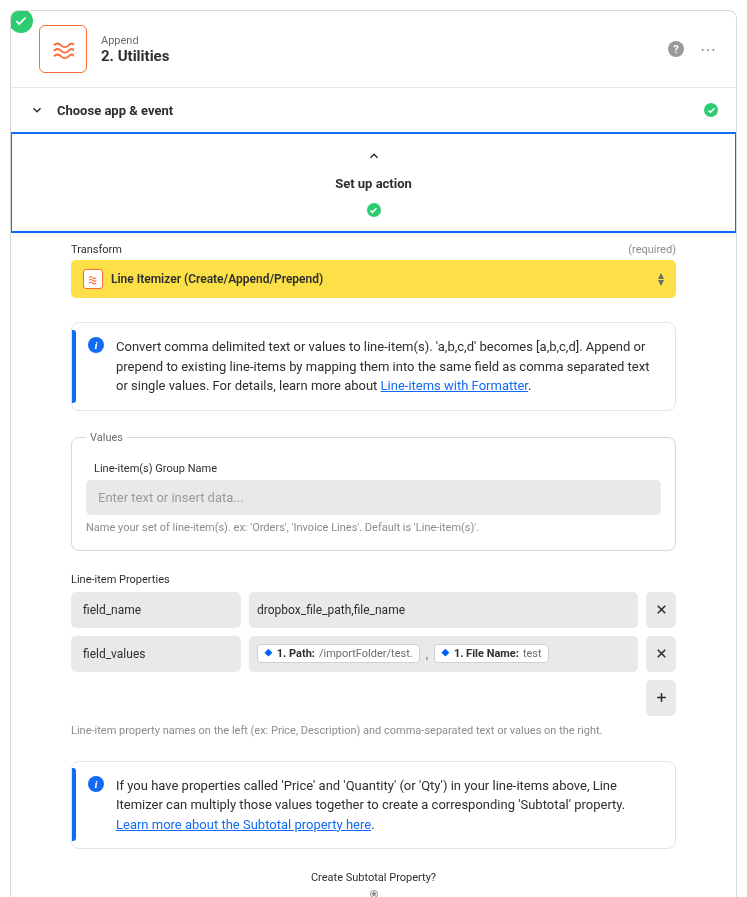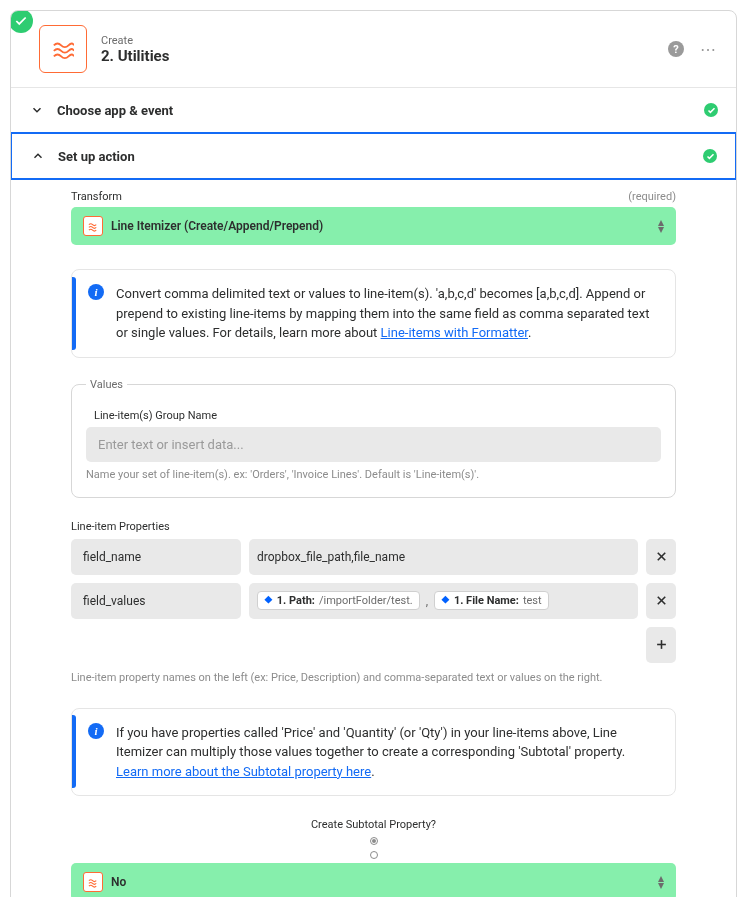--- a/index.html
+++ b/index.html
@@ -98,20 +98,21 @@
     }
     .section-row.collapsed {
       border-bottom: 1px solid #e6e6e6;
     }
     .section-row.active {
       border: 2px solid #136bf5;
       border-left: 2px solid #136bf5;
       border-right: 2px solid #136bf5;
       margin: -1px -1px 0 -1px;
       border-bottom: 2px solid #136bf5;
+      flex-direction: column;
     }
     .chevron {
       width: 16px;
       height: 16px;
       display: inline-flex;
       align-items: center;
       justify-content: center;
       color: #2d2e2e;
     }
     .section-title {
@@ -138,21 +139,21 @@
       display: flex;
       justify-content: space-between;
       font-size: 11px;
       color: #2d2e2e;
       margin-bottom: 4px;
     }
     .required-tag {
       color: #8c8c8c;
     }
     .select-box {
-      background: #86efac;
+      background: #fde047;
       border-radius: 5px;
       padding: 9px 12px;
       display: flex;
       align-items: center;
       gap: 8px;
       cursor: pointer;
     }
     .tiny-icon {
       width: 20px;
       height: 20px;
@@ -352,21 +353,21 @@
 
   <div class="header">
     <div class="app-icon-frame">
       <svg viewBox="0 0 24 24" fill="none" stroke="currentColor" stroke-width="2">
           <path d="M2 8 Q6 4 10 8 T18 8 T24 8"></path>
           <path d="M2 14 Q6 10 10 14 T18 14 T24 14"></path>
           <path d="M2 20 Q6 16 10 20 T18 20 T24 20"></path>
         </svg>
     </div>
     <div class="header-text">
-      <div class="subtitle">Create</div>
+      <div class="subtitle">Append</div>
       <div class="title">2. Utilities</div>
     </div>
     <div class="header-actions">
       <div class="help-circle">?</div>
       <div class="dots">⋯</div>
     </div>
   </div>
 
   <div class="section-row collapsed">
     <span class="chevron">

